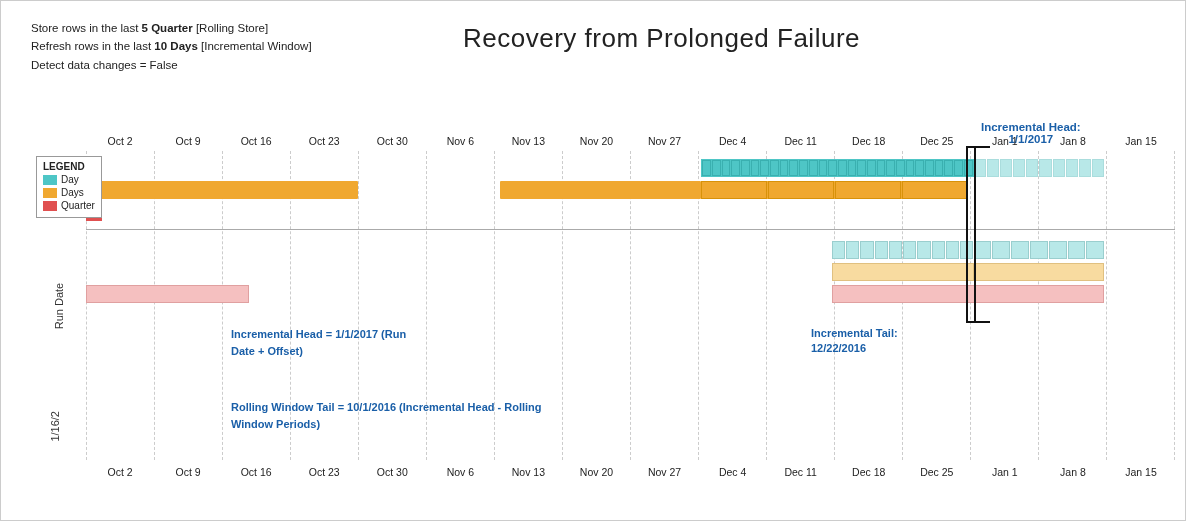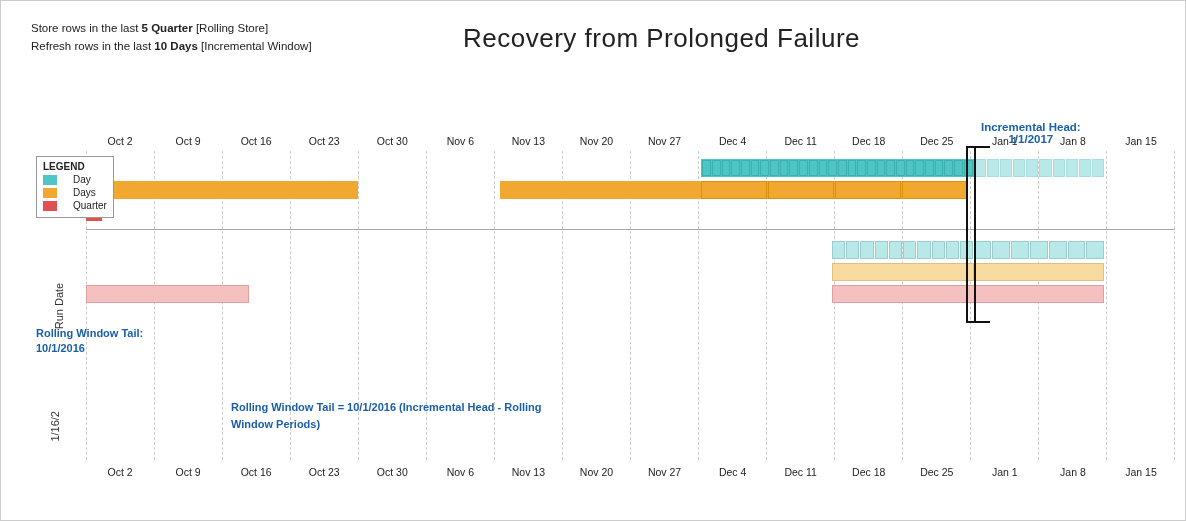--- a/index.html
+++ b/index.html
@@ -64,37 +64,38 @@
       z-index: 10;
     }
     .legend-title {
       font-weight: bold;
       font-size: 10px;
       margin-bottom: 2px;
     }
     .legend-item {
       display: flex;
       align-items: center;
-      gap: 16px;
+      gap: 4px;
       margin-bottom: 2px;
     }
     .legend-color {
       width: 14px;
       height: 10px;
       display: inline-block;
     }
   </style>
 </head>
 <body>
 
 <div class="container">
 
   <div class="info-text">
     <div>Store rows in the last <strong>5 Quarter</strong><span> [Rolling Store]</span></div>
     <div>Refresh rows in the last <strong>10 Days</strong><span> [Incremental Window]</span></div>
+    <div>Detect data changes = False</div>
   </div>
 
   <div class="title">Recovery from Prolonged Failure</div>
 
   <div style="position:absolute; top:120px; left:980px; font-size:11.5px; color:#1a5fa8; font-weight:bold; text-align:center;">
     Incremental Head:<br>1/1/2017
   </div>
 
   <div class="chart-area">
 
@@ -297,30 +298,33 @@
       <div class="legend-item">
         <span class="legend-color" style="background:#f0a830;"></span>
         <span>Days</span>
       </div>
       <div class="legend-item">
         <span class="legend-color" style="background:#e05050;"></span>
         <span>Quarter</span>
       </div>
     </div>
 
-    <div style="position:absolute; top:195px; left:5px; font-size:11px; color:#1a5fa8; font-weight:bold; line-height:1.4;">
-      Rolling Window Tail:<br>10/1/2016
-    </div>
-
+
+    <div style="position:absolute; top:195px; left:200px; font-size:11px; color:#1a5fa8; font-weight:bold; line-height:1.5; max-width:240px;">
+      Incremental Head = 1/1/2017 (Run<br>Date + Offset)
+    </div>
 
 
     <div style="position:absolute; top:268px; left:200px; font-size:11px; color:#1a5fa8; font-weight:bold; line-height:1.5; max-width:340px;">
       Rolling Window Tail = 10/1/2016 (Incremental Head - Rolling<br>Window Periods)
     </div>
 
+    <div style="position:absolute; top:195px; left:780px; font-size:11px; color:#1a5fa8; font-weight:bold; line-height:1.4;">
+      Incremental Tail:<br>12/22/2016
+    </div>
 
     <div style="position:absolute; top:280px; left:18px; font-size:11px; color:#333; writing-mode:vertical-lr; text-orientation:mixed; transform:rotate(180deg);">
       1/16/2
     </div>
 
   </div>
 
 </div>
 
 </body></html>

